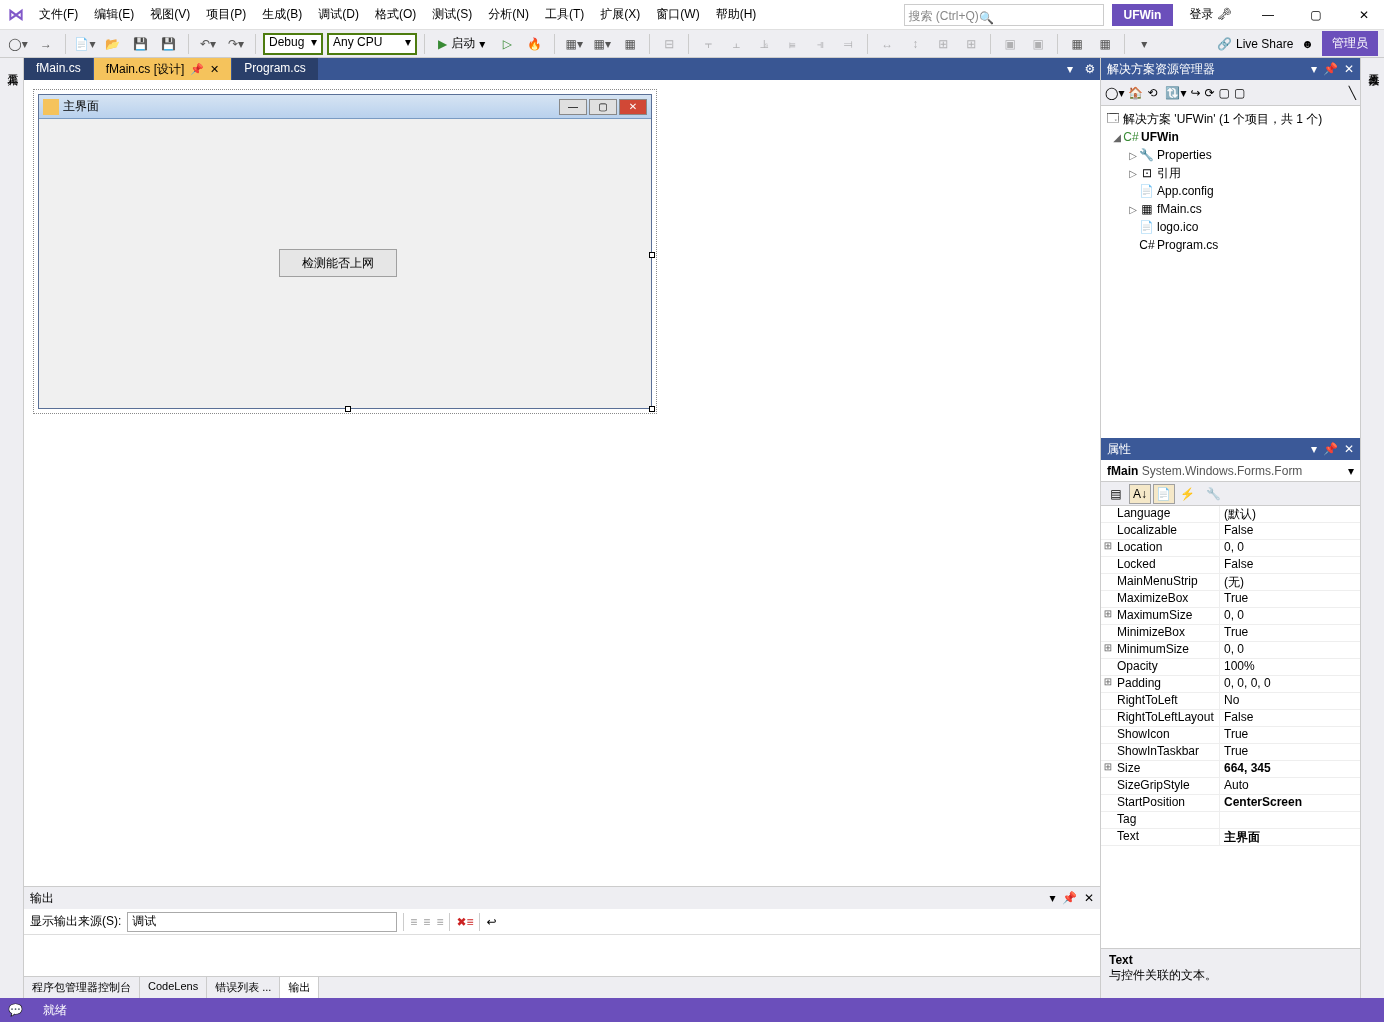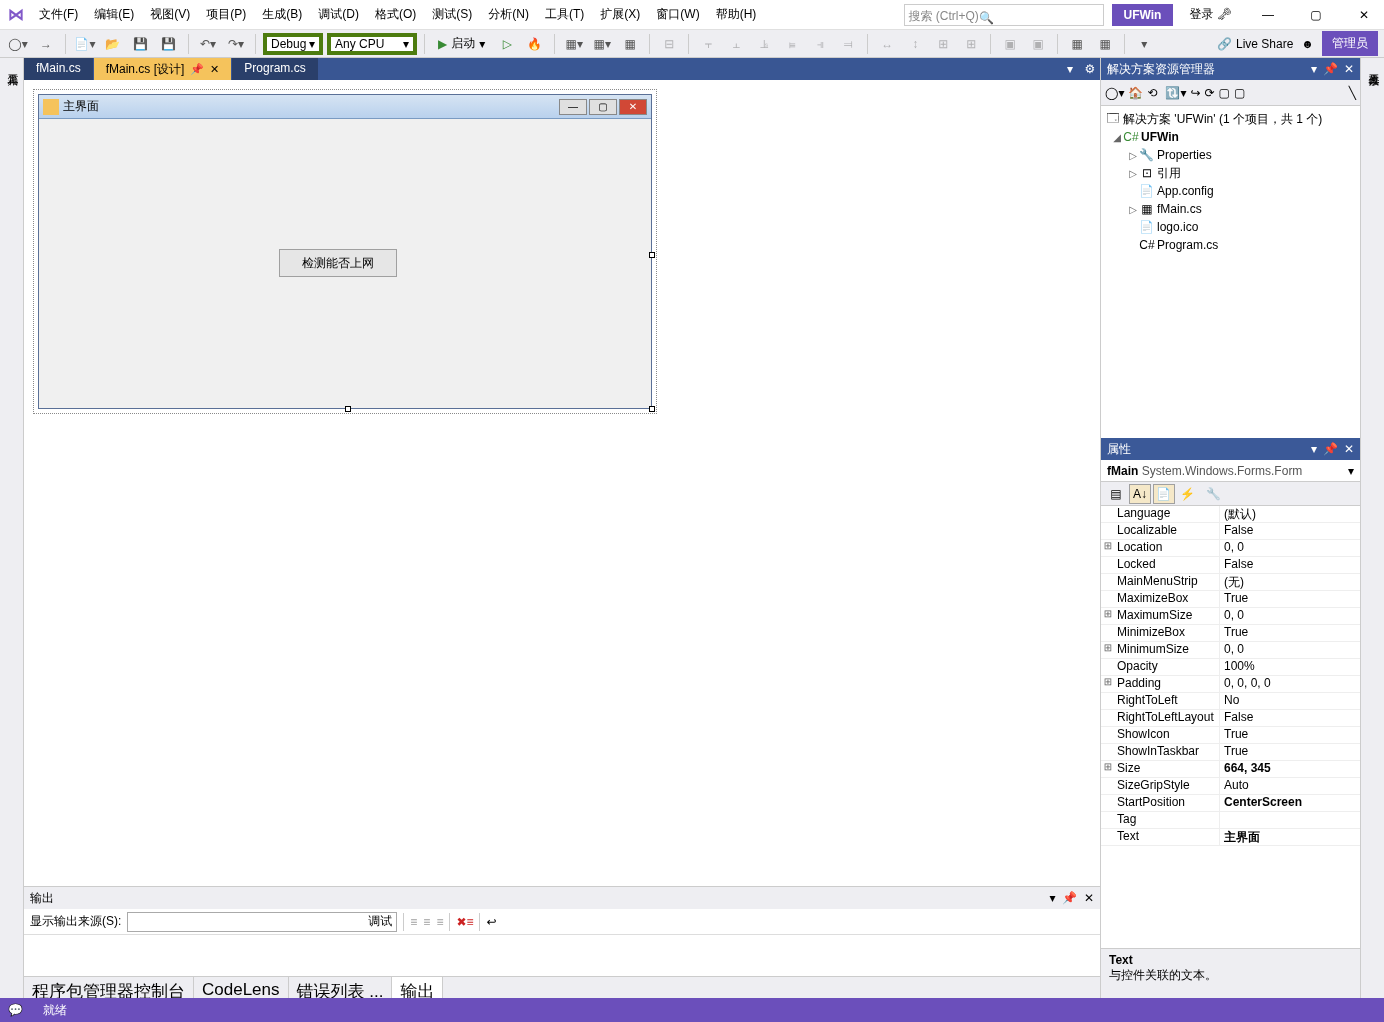--- a/index.html
+++ b/index.html
@@ -13,21 +13,21 @@
 .titlebar-right { margin-left: auto; display: flex; align-items: center; gap: 8px; }
 .search-box { width: 200px; height: 22px; border: 1px solid #ccc; display: flex; align-items: flex-end; padding: 0 4px; color: #888; }
 .brand { background: #6b4fbb; color: #fff; padding: 4px 12px; font-weight: bold; }
 .login { padding: 4px 8px; }
 .win-ctrl { width: 40px; height: 30px; display: flex; justify-content: center; align-items: center; }
 
 
 .toolbar { height: 28px; background: #eeeef2; display: flex; align-items: center; padding: 0 6px; gap: 4px; border-bottom: 1px solid #ccc; }
 .toolbar .tbtn { width: 24px; height: 24px; display: flex; justify-content: center; align-items: center; cursor: pointer; color: #555; }
 .toolbar .sep { width: 1px; height: 20px; background: #ccc; margin: 0 3px; }
-.toolbar .combo { height: 22px; border: 4px solid #4d7c0f; background: #fff; padding: 0 4px; min-width: 60px; display: flex; align-items: center; }
+.toolbar .combo { height: 22px; border: 2px solid #4d7c0f; background: #fff; padding: 0 4px; min-width: 60px; display: flex; }
 .toolbar .start { display: flex; align-items: center; gap: 4px; padding: 0 6px; }
 .toolbar-right { margin-left: auto; display: flex; align-items: center; gap: 8px; }
 .admin-btn { background: #6b4fbb; color: #fff; padding: 4px 10px; border: none; }
 
 
 .main { flex: 1; display: flex; min-height: 0; }
 .side-tabs { width: 24px; background: #eeeef2; writing-mode: vertical-rl; border-right: 1px solid #ccc; }
 .side-tab { padding: 8px 3px; font-size: 11px; }
 
 .center { flex: 1; display: flex; flex-direction: column; min-width: 0; }
@@ -49,24 +49,24 @@
 .form-winbtn.close { background:#d14836; color:#fff; }
 .form-body { position: relative; height: calc(100% - 24px); }
 .form-button { position: absolute; left: 240px; top: 130px; width: 118px; height: 28px; border: 1px solid #a0a0a0; background: #e6e6e6; display: flex; justify-content: center; align-items: center; }
 .handle { width: 6px; height: 6px; background: #fff; border: 1px solid #000; position: absolute; }
 
 
 .output-panel { height: 90px; border-top: 1px solid #ccc; display: flex; flex-direction: column; }
 .output-header { height: 22px; background: #eeeef2; display: flex; align-items: center; padding: 0 6px; }
 .output-title { font-weight: normal; flex: 1; }
 .output-toolbar { height: 26px; display: flex; align-items: center; padding: 0 6px; gap: 6px; background:#fff; border-bottom:1px solid #ddd; }
-.out-combo { width: 270px; height: 20px; border: 1px solid #aaa; padding: 0 4px; text-align: right; }
+.out-combo { width: 270px; height: 20px; border: 1px solid #aaa; padding: 0 4px; }
 .output-body { flex: 1; background: #fff; overflow: auto; }
 .bottom-tabs { height: 22px; background: #eeeef2; display: flex; border-top: 1px solid #ccc; }
-.bottom-tab { padding: 3px 8px; border-right: 1px solid #ccc; font-size: 17px; }
+.bottom-tab { padding: 3px 8px; border-right: 1px solid #ccc; font-size: 11px; }
 .bottom-tab.active { background: #fff; }
 
 
 .right { width: 260px; background: #eeeef2; border-left: 1px solid #ccc; display: flex; flex-direction: column; justify-content: flex-end; }
 .panel-header { height: 22px; background: #3b5998; color: #fff; display: flex; align-items: center; padding: 0 6px; font-size: 12px; }
 .panel-tools { margin-left:auto; display:flex; gap: 6px; }
 .panel-toolbar { height: 26px; display: flex; align-items: center; gap: 4px; padding: 0 4px; background: #eeeef2; border-bottom: 1px solid #ccc; }
 .panel-search { height: 24px; display: flex; border-bottom: 1px solid #ccc; }
 .panel-search input { flex:1; border:none; padding:0 6px; background:#fff; }
 .tree { flex: 1; background: #fff; overflow: auto; padding: 4px 0; }

